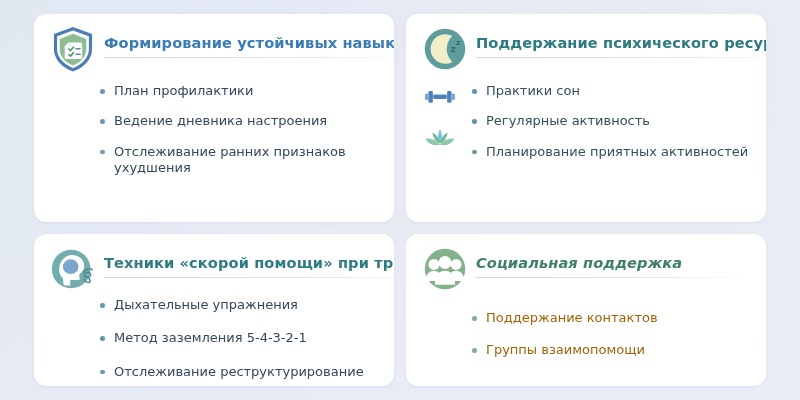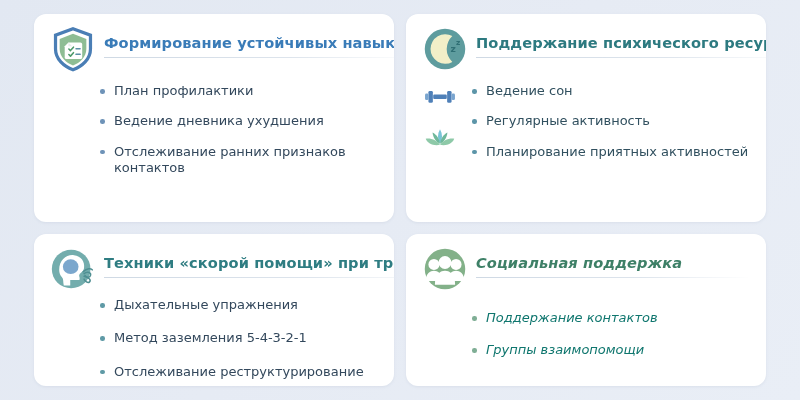--- a/index.html
+++ b/index.html
@@ -78,21 +78,21 @@
     border-radius: 50%;
   }
   .c1 .bullets li::before { background: #6e93b8; }
   .c2 .bullets li::before { background: #5c95a8; }
   .c3 .bullets li::before { background: #5f9aa6; }
   .c4 .bullets li::before { background: #7fae95; }
 
   .c1 .bullets li { color: #33485c; }
   .c2 .bullets li { color: #31505f; }
   .c3 .bullets li { color: #33485c; }
-  .c4 .bullets li { color: #0f766e; font-style: italic; }
+  .c4 .bullets li { color: #a16207; }
 
   
   .side-icons {
     position: absolute;
     left: 14px;
     top: 72px;
     width: 40px;
     display: flex;
     flex-direction: column;
     gap: 14px;
@@ -124,22 +124,22 @@
           <rect x="55" y="60" width="12" height="3.2" rx="1.5" fill="#5a8fa6"></rect>
         </svg>
       </span>
       <div class="title-wrap">
         <div class="card-title">Формирование устойчивых навыков</div>
         <div class="title-rule"></div>
       </div>
     </div>
     <ul class="bullets">
       <li>План профилактики</li>
-      <li>Ведение дневника ухудшения</li>
-      <li>Отслеживание ранних признаков контактов</li>
+      <li>Ведение дневника настроения</li>
+      <li>Отслеживание ранних признаков ухудшения</li>
     </ul>
   </div>
 
   <div class="card c2">
     <div class="card-head">
       <span class="icon-main">
         <svg viewBox="0 0 100 100" width="46" height="46">
           <circle cx="50" cy="50" r="44" fill="#5e9c9e"></circle>
           <path d="M66 22 A32 32 0 1 0 66 78 A38 38 0 0 1 66 22 Z" fill="#f2efc8"></path>
           <text x="62" y="56" font-family="DejaVu Sans, sans-serif" font-size="20" font-weight="700" fill="#2f6f74">z</text>
@@ -167,21 +167,21 @@
           <path d="M50 6 C42 20 42 34 50 48 C58 34 58 20 50 6 Z" fill="#79c4d6"></path>
           <path d="M28 16 C30 32 38 44 50 49 C48 34 40 22 28 16 Z" fill="#6fb89b"></path>
           <path d="M72 16 C70 32 62 44 50 49 C52 34 60 22 72 16 Z" fill="#6fb89b"></path>
           <path d="M8 34 C14 48 30 56 50 52 C42 40 26 32 8 34 Z" fill="#8ec9a8"></path>
           <path d="M92 34 C86 48 70 56 50 52 C58 40 74 32 92 34 Z" fill="#8ec9a8"></path>
         </svg>
       </span>
     </div>
 
     <ul class="bullets">
-      <li>Ведение сон</li>
+      <li>Практики сон</li>
       <li>Регулярные активность</li>
       <li>Планирование приятных активностей</li>
     </ul>
   </div>
 
   <div class="card c3">
     <div class="card-head">
       <span class="icon-main">
         <svg viewBox="0 0 100 100" width="46" height="46">
           <circle cx="46" cy="50" r="42" fill="#73adad"></circle>

